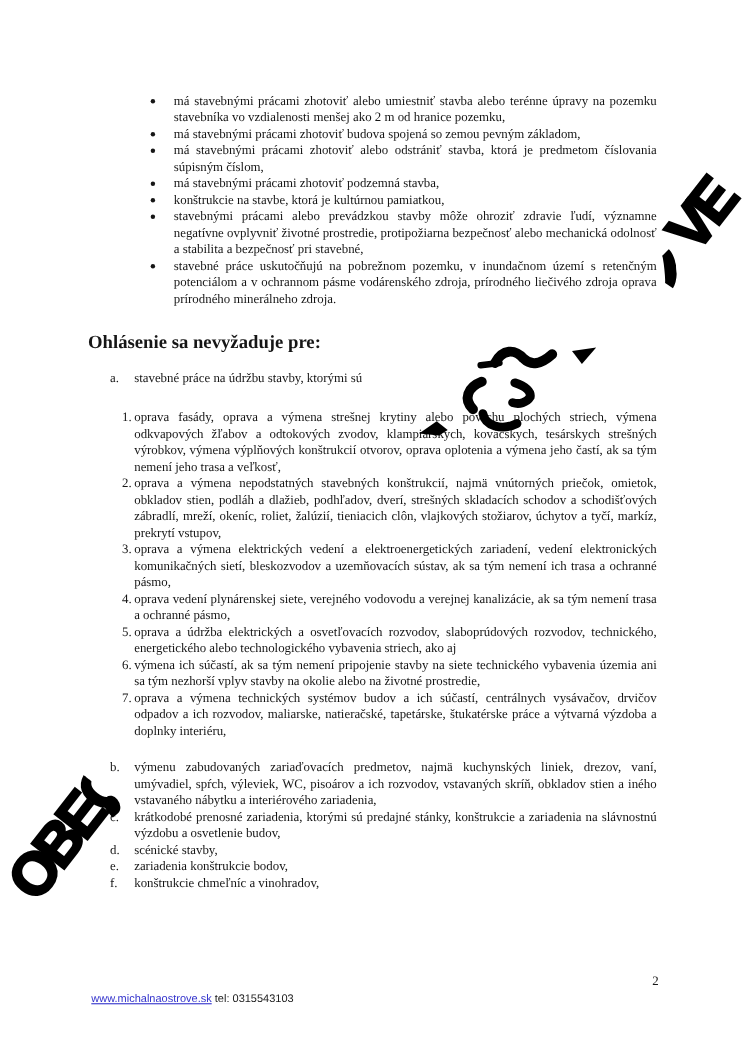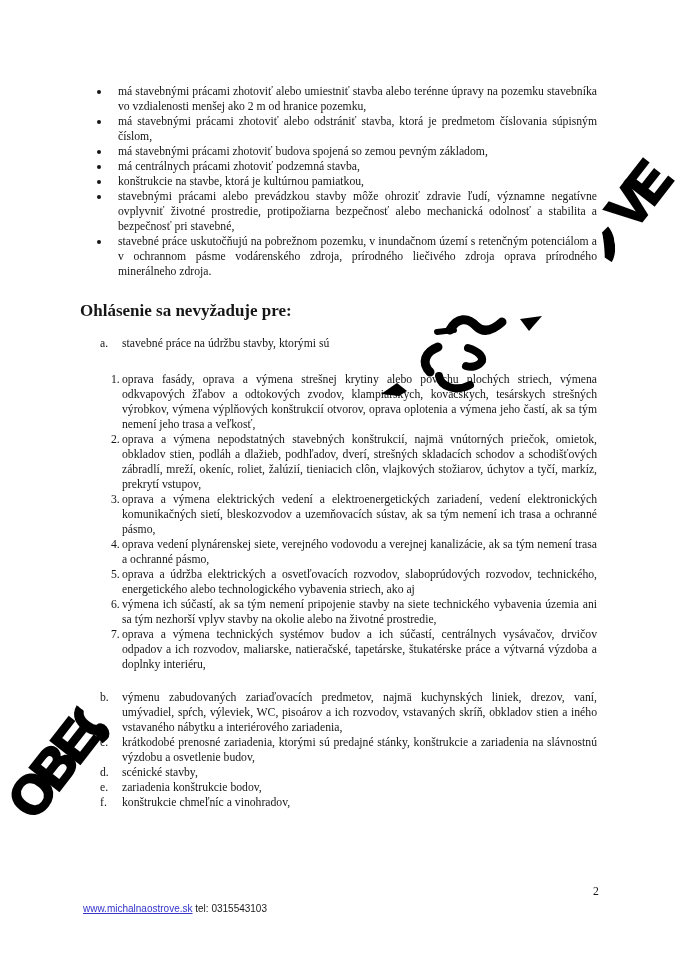--- a/index.html
+++ b/index.html
@@ -7,21 +7,21 @@
     position:relative;width:680px;height:961px;background:#fff;overflow:hidden;
     font-family:"Liberation Serif","DejaVu Serif",serif;color:#161616;
   }
   
   .content{
     position:absolute;left:0;top:0;right:0;
     padding:84px 83px 0 0;
     font-size:11.7px;line-height:15px;
   }
   ul.bullets{list-style:none;margin:0 0 24px 0;padding:0 0 0 118px;}
-  ul.bullets li{position:relative;text-align:justify;text-justify:inter-word;}
+  ul.bullets li{position:relative;text-align:justify;text-justify:inter-word;margin-left:40px;}
   ul.bullets li::before{
     content:"";position:absolute;left:-21px;top:5.8px;width:4px;height:4px;
     border-radius:50%;background:#161616;
   }
   .heading{
     margin:0 0 18px 80px;font-size:17px;font-weight:bold;line-height:15px;
   }
   .lrow{position:relative;margin-left:122px;text-align:justify;text-justify:inter-word;}
   .lmark{position:absolute;left:-22px;}
   .nums{margin:21px 0 18px 0;padding:0;}
@@ -73,23 +73,23 @@
     <path d="M438 347 C425 352 421 363 430 372" stroke="#000" stroke-width="9" fill="none" stroke-linecap="round"></path>
     <path d="M468 348 C478 351 483 356 482 361 C479 366 472 368 466 366" stroke="#000" stroke-width="8" fill="none" stroke-linecap="round"></path>
     <path d="M439 376 C441 387 456 392 470 385" stroke="#000" stroke-width="8" fill="none" stroke-linecap="round"></path>
     <path d="M381 394 L397 383 L407 391 L399 396 Z" fill="#000"></path>
   </svg>
 
   <div class="content">
 
     <ul class="bullets">
       <li>má stavebnými prácami zhotoviť alebo umiestniť stavba alebo terénne úpravy na pozemku stavebníka vo vzdialenosti menšej ako 2 m od hranice pozemku,</li>
+      <li>má stavebnými prácami zhotoviť budova spojená so zemou pevným základom,</li>
       <li>má stavebnými prácami zhotoviť alebo odstrániť stavba, ktorá je predmetom číslovania súpisným číslom,</li>
-      <li>má stavebnými prácami zhotoviť budova spojená so zemou pevným základom,</li>
-      <li>má centrálnych prácami zhotoviť podzemná stavba,</li>
+      <li>má stavebnými prácami zhotoviť podzemná stavba,</li>
       <li>konštrukcie na stavbe, ktorá je kultúrnou pamiatkou,</li>
       <li>stavebnými prácami alebo prevádzkou stavby môže ohroziť zdravie ľudí, významne negatívne ovplyvniť životné prostredie, protipožiarna bezpečnosť alebo mechanická odolnosť a stabilita a bezpečnosť pri stavebné,</li>
       <li>stavebné práce uskutočňujú na pobrežnom pozemku, v inundačnom území s retenčným potenciálom a v ochrannom pásme vodárenského zdroja, prírodného liečivého zdroja oprava prírodného minerálneho zdroja.</li>
     </ul>
 
     <h3 class="heading">Ohlásenie sa nevyžaduje pre:</h3>
 
     <div class="lrow">
       <span class="lmark">a.</span><span>stavebné práce na údržbu stavby, ktorými sú</span>
     </div>

